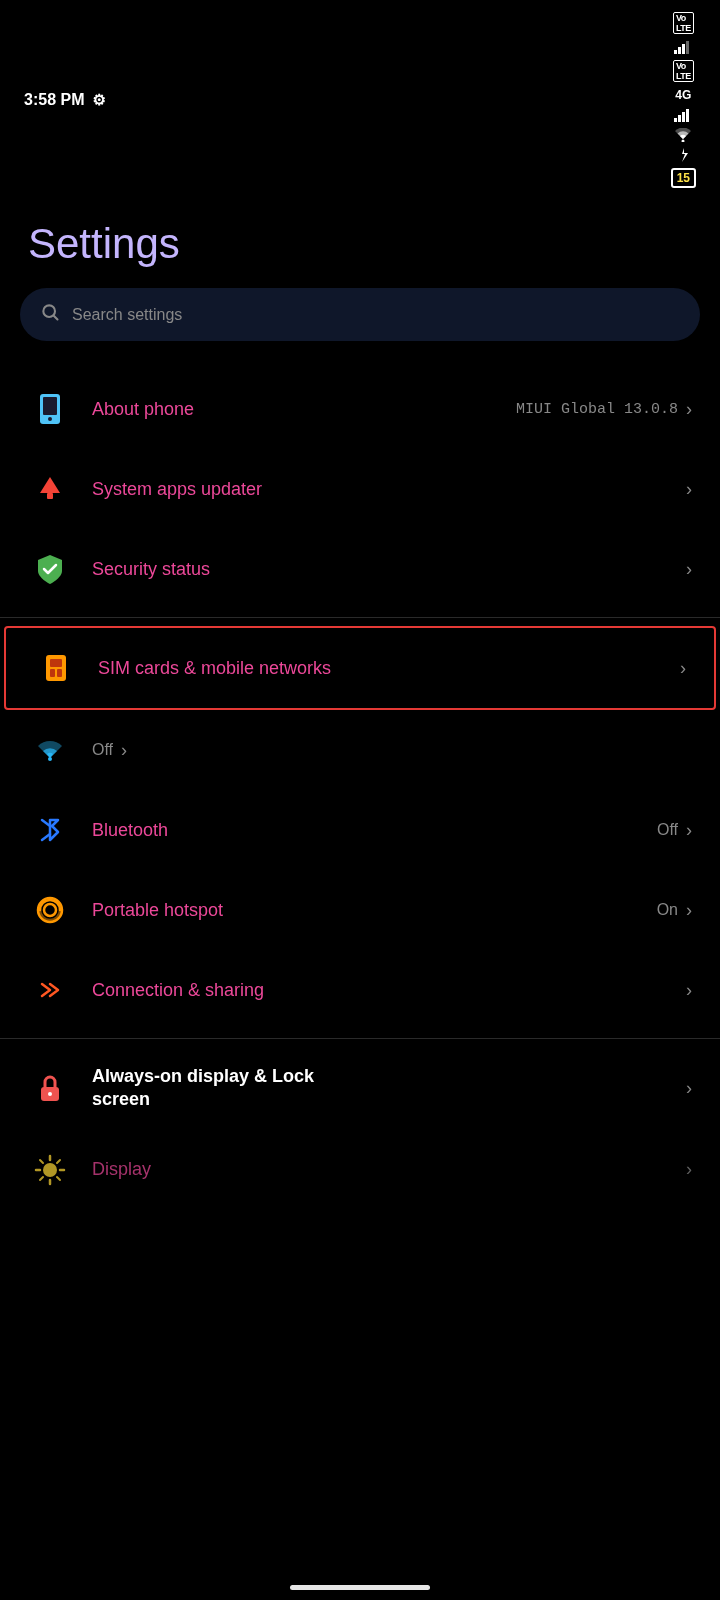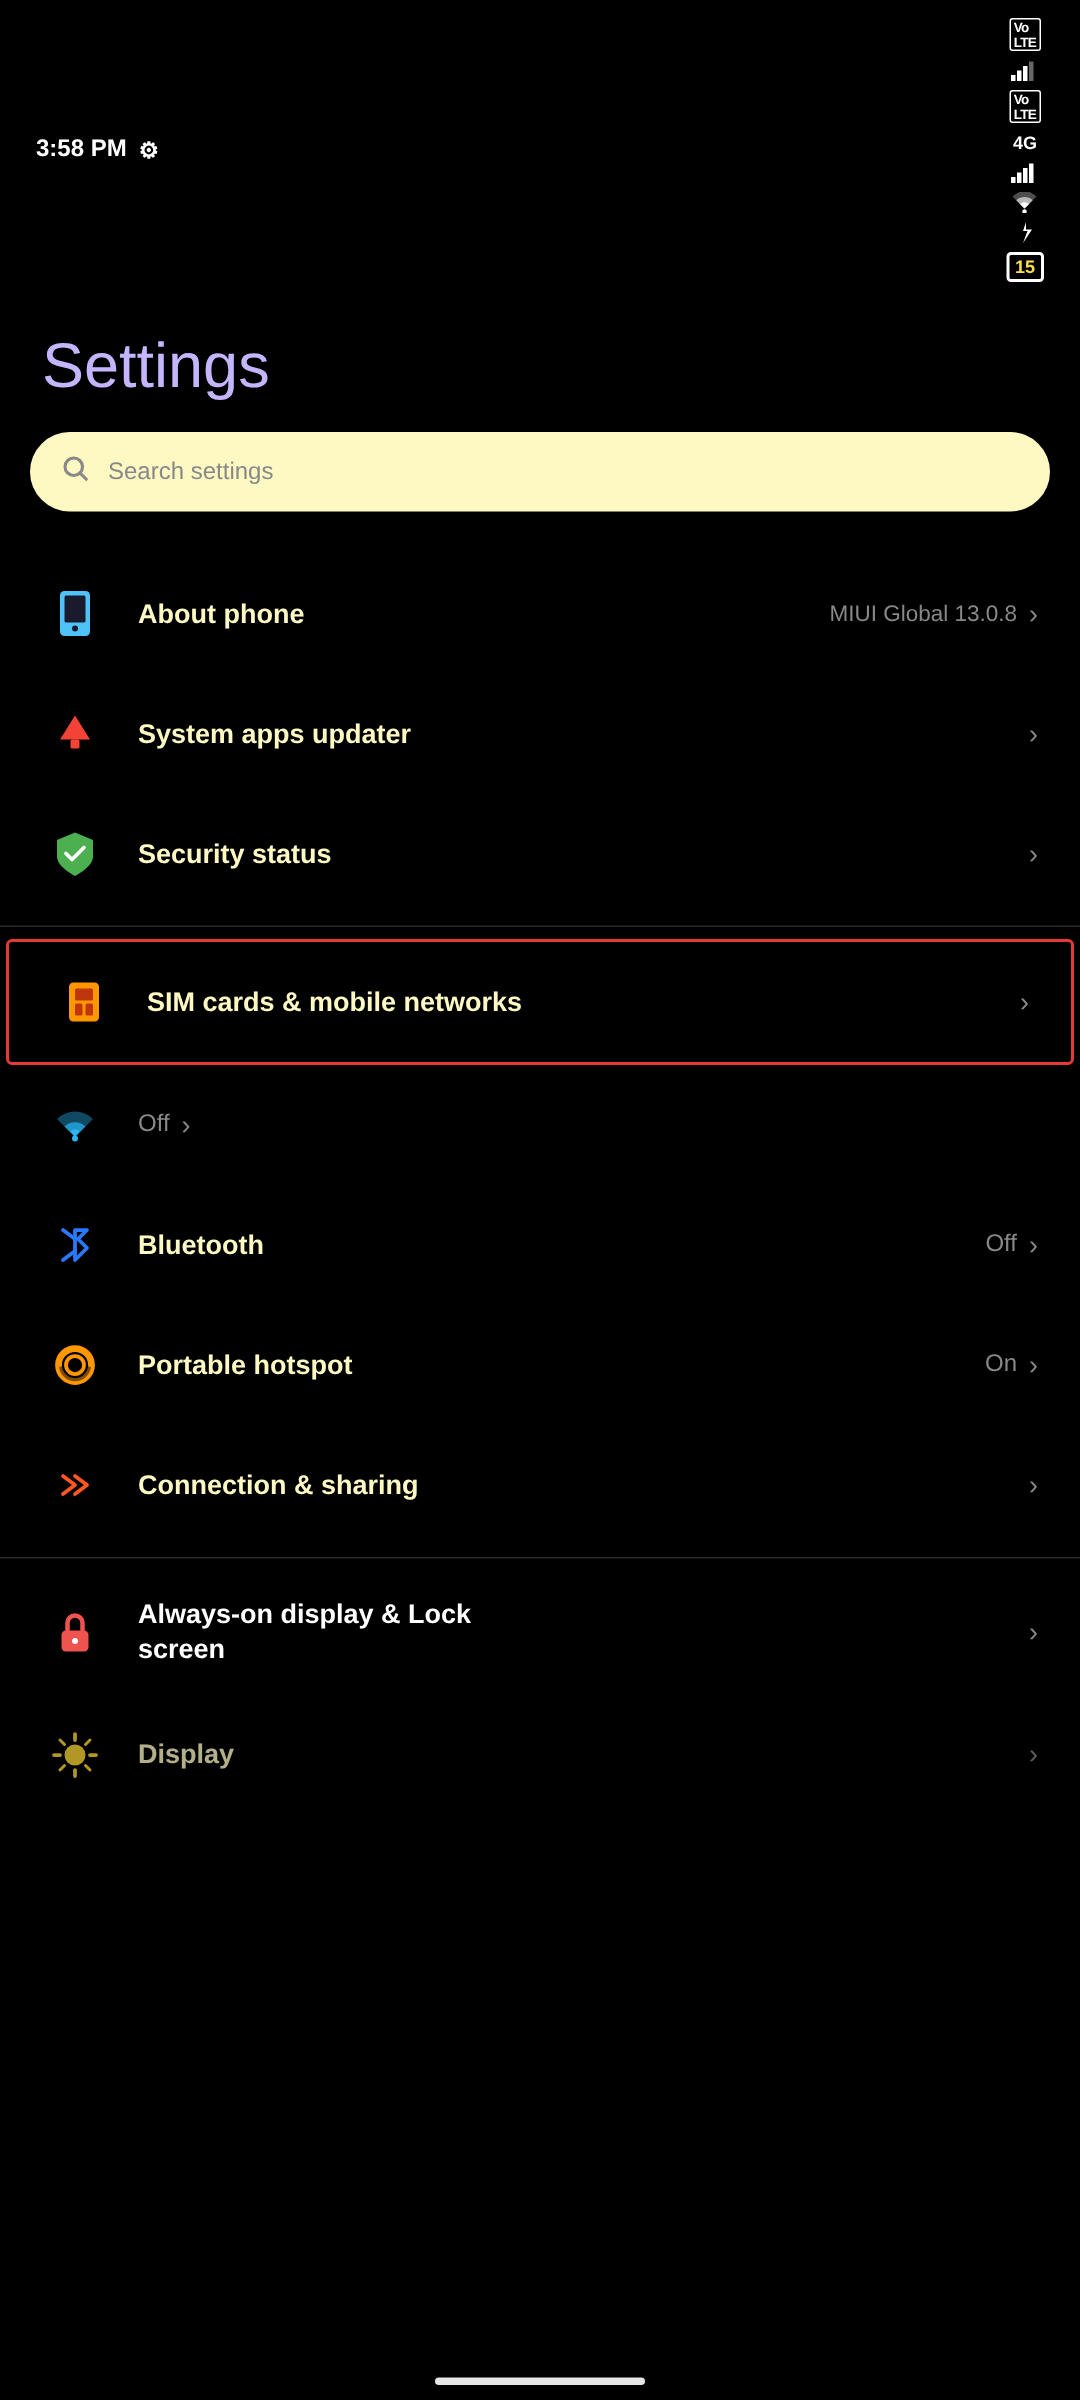--- a/index.html
+++ b/index.html
@@ -54,21 +54,21 @@
     .page-title {
       font-size: 42px;
       font-weight: 300;
       color: #c4b5fd;
       padding: 24px 28px 20px 28px;
     }
 
     
     .search-bar {
       margin: 0 20px 28px 20px;
-      background: #fef9c3;
+      background: #0f172a;
       border-radius: 30px;
       display: flex;
       align-items: center;
       padding: 14px 20px;
       gap: 12px;
     }
 
     .search-icon-wrap {
       color: #888;
       font-size: 18px;
@@ -104,22 +104,22 @@
       flex-shrink: 0;
       font-size: 22px;
     }
 
     .item-content {
       flex: 1;
     }
 
     .item-label {
       font-size: 18px;
-      font-weight: 700;
-      color: #fef9c3;
+      font-weight: 400;
+      color: #ec4899;
     }
 
     .item-right {
       display: flex;
       align-items: center;
       gap: 4px;
       color: #888;
       font-size: 16px;
     }
 
@@ -282,21 +282,21 @@
       <svg width="34" height="34" viewBox="0 0 34 34">
         <rect x="7" y="2" width="20" height="30" rx="3" fill="#4fc3f7"></rect>
         <rect x="10" y="5" width="14" height="18" rx="1" fill="#1a1a2e"></rect>
         <circle cx="17" cy="27" r="2" fill="#1a1a2e"></circle>
       </svg>
     </div>
     <div class="item-content">
       <span class="item-label">About phone</span>
     </div>
     <div class="item-right">
-      <span style="color:#888;font-size:15px;">MIUI Global 13.0.8</span>
+      <span style="color:#888;font-size:15px;font-family:Liberation Mono, monospace;">MIUI Global 13.0.8</span>
       <span class="chevron">›</span>
     </div>
   </div>
 
   <div class="settings-item">
     <div class="item-icon icon-red-up">
       <svg width="36" height="36" viewBox="0 0 36 36">
         <polygon points="18,6 28,22 8,22" fill="#f44336"></polygon>
         <rect x="15" y="22" width="6" height="6" rx="1" fill="#f44336"></rect>
       </svg>

